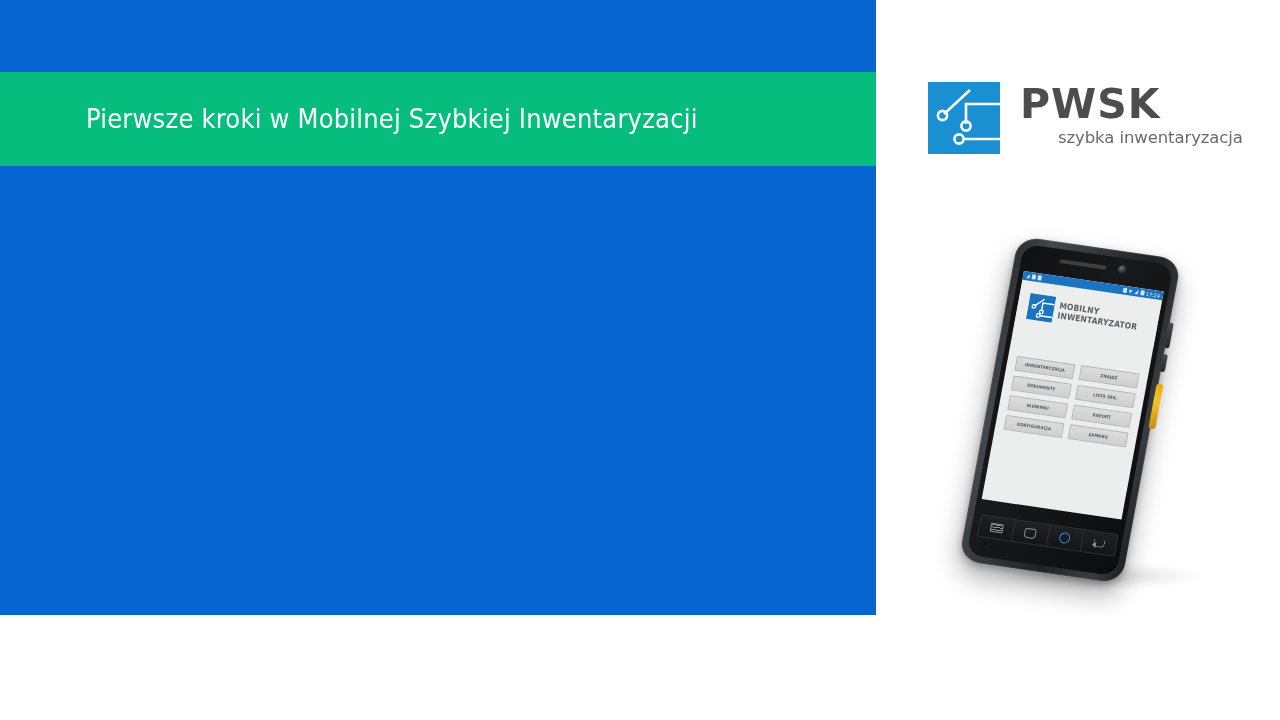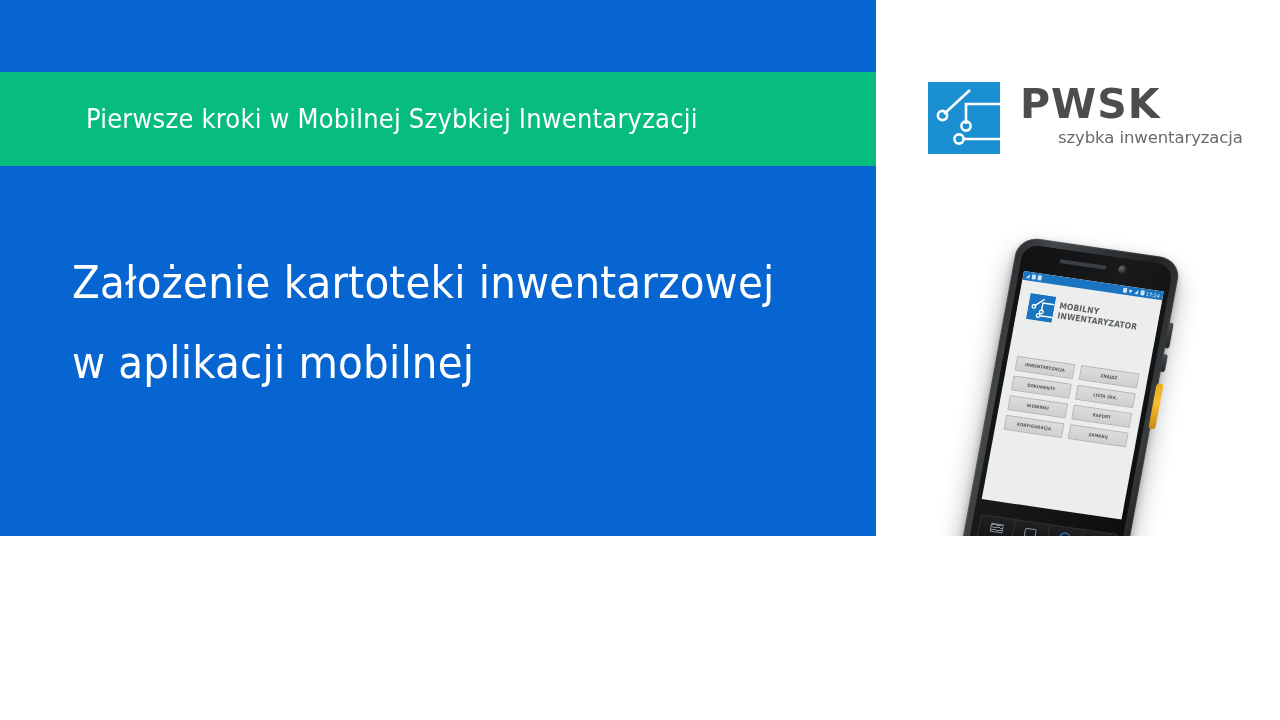--- a/index.html
+++ b/index.html
@@ -9,21 +9,21 @@
   body {
     width: 1280px;
     height: 720px;
     overflow: hidden;
     background: #ffffff;
     font-family: "Liberation Sans", sans-serif;
   }
   #slide {
     position: relative;
     width: 1280px;
-    height: 536px;
+    height: 615px;
     background: #84cc16;
     overflow: hidden;
   }
 
   
   .left-panel {
     position: absolute;
     left: 0;
     top: 0;
     width: 876px;
@@ -361,21 +361,20 @@
 <body>
 
 <div id="slide">
 
   <div class="left-panel">
 
     <div class="green-band"></div>
 
     <div class="subtitle">Pierwsze kroki w Mobilnej Szybkiej Inwentaryzacji</div>
 
-    <div class="main-title">Założenie kartoteki inwentarzowej w aplikacji mobilnej</div>
   </div>
 
   <div class="right-panel">
 
     <div class="logo">
       <div class="logo-mark">
         <svg width="72" height="72" viewBox="0 0 72 72" aria-hidden="true">
           <rect x="0" y="0" width="72" height="72" fill="#1a8fd1"></rect>
 
           <line x1="16" y1="32" x2="42" y2="8" stroke="#ffffff" stroke-width="2.6"></line>

